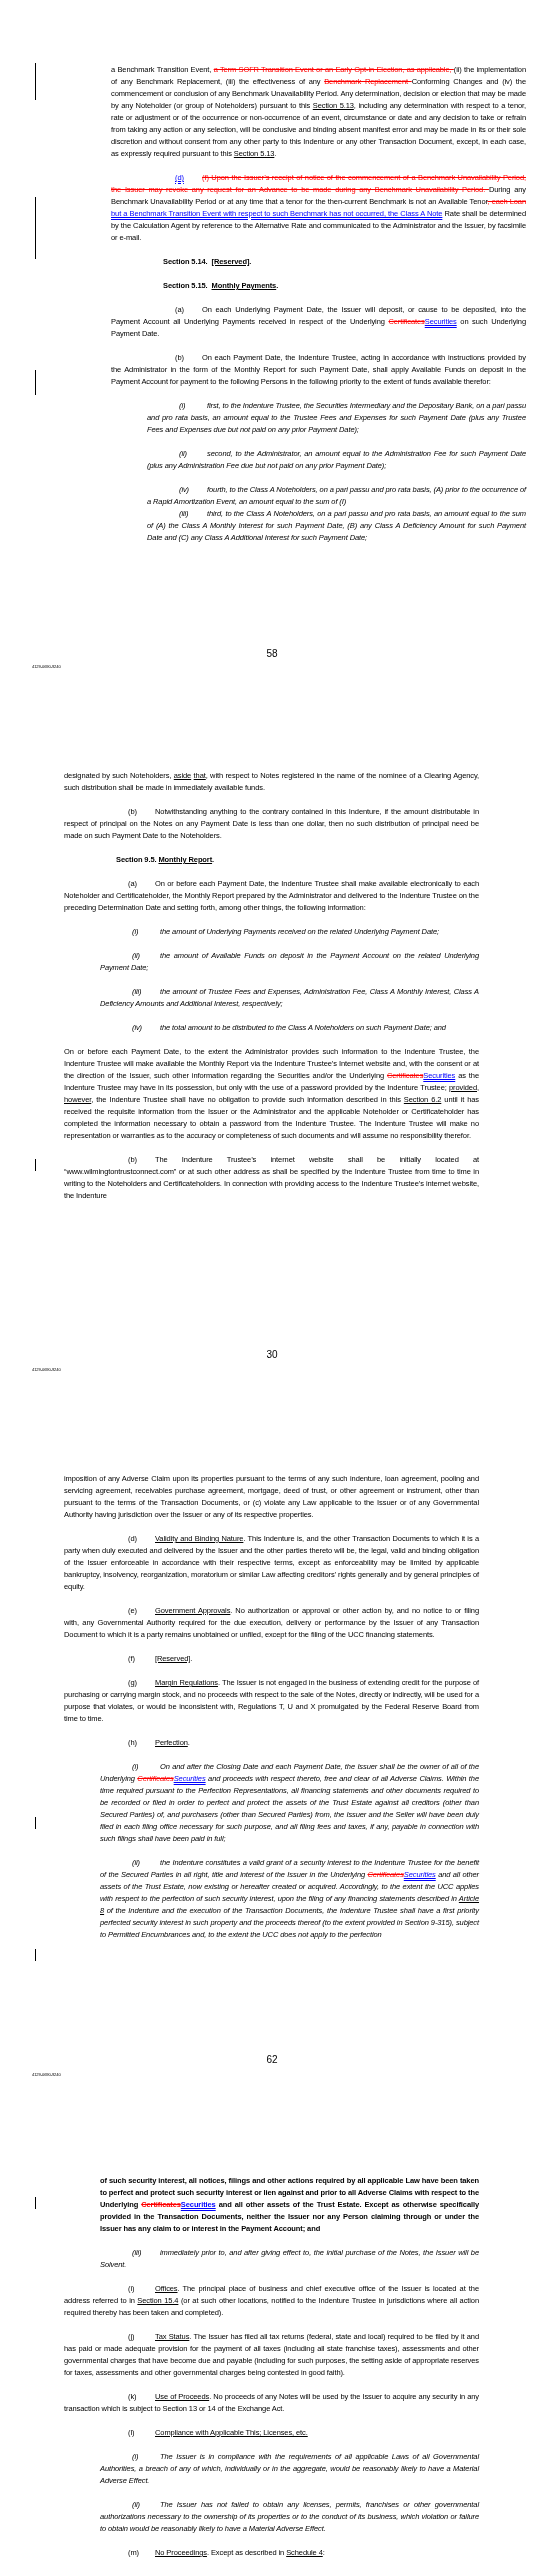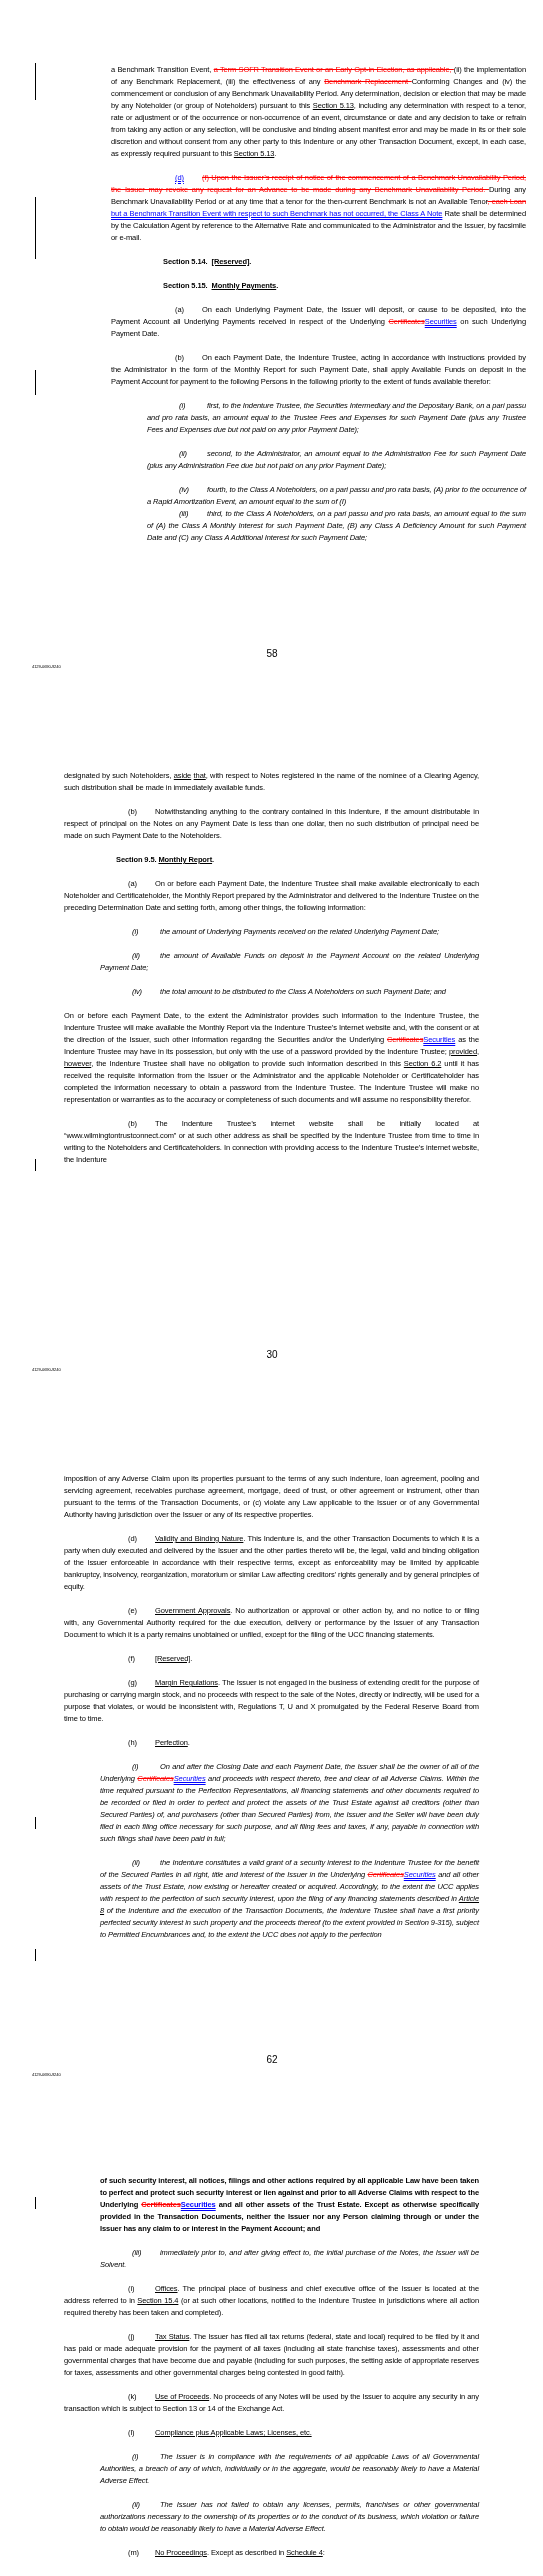--- a/index.html
+++ b/index.html
@@ -103,20 +103,21 @@
       <span class="lbl">(b)</span><span>Notwithstanding anything to the contrary contained in this Indenture, if the amount distributable in respect of principal on the Notes on any Payment Date is less than one dollar, then no such distribution of principal need be made on such Payment Date to the Noteholders.</span>
     </p>
     <p class="sec">
       <span>Section 9.5.</span>&nbsp;<span class="u">Monthly Report</span><span>.</span>
     </p>
     <p class="indent1">
       <span class="lbl">(a)</span><span>On or before each Payment Date, the Indenture Trustee shall make available electronically to each Noteholder and Certificateholder, the Monthly Report prepared by the Administrator and delivered to the Indenture Trustee on the preceding Determination Date and setting forth, among other things, the following information:</span>
     </p>
     <p class="lvl2"><span class="lbl2">(i)</span><span>the amount of Underlying Payments received on the related Underlying Payment Date;</span></p>
     <p class="lvl2"><span class="lbl2">(ii)</span><span>the amount of Available Funds on deposit in the Payment Account on the related Underlying Payment Date;</span></p>
+    <p class="lvl2"><span class="lbl2">(iii)</span><span>the amount of Trustee Fees and Expenses, Administration Fee, Class A Monthly Interest, Class A Deficiency Amounts and Additional Interest, respectively;</span></p>
     <p class="lvl2"><span class="lbl2">(iv)</span><span>the total amount to be distributed to the Class A Noteholders on such Payment Date; and</span></p>
     <p>
       <span>On or before each Payment Date, to the extent the Administrator provides such information to the Indenture Trustee, the Indenture Trustee will make available the Monthly Report via the Indenture Trustee’s Internet website and, with the consent or at the direction of the Issuer, such other information regarding the Securities and/or the Underlying </span><span class="del">Certificates</span><span class="ins">Securities</span><span> as the Indenture Trustee may have in its possession, but only with the use of a password provided by the Indenture Trustee; </span><span class="u">provided</span><span>, </span><span class="u">however</span><span>, the Indenture Trustee shall have no obligation to provide such information described in this </span><span class="u">Section 6.2</span><span> until it has received the requisite information from the Issuer or the Administrator and the applicable Noteholder or Certificateholder has completed the information necessary to obtain a password from the Indenture Trustee.  The Indenture Trustee will make no representation or warranties as to the accuracy or completeness of such documents and will assume no responsibility therefor.</span>
     </p>
     <p class="indent1" style="margin-bottom:0;">
       <span class="lbl">(b)</span><span>The Indenture Trustee’s internet website shall be initially located at “www.wilmingtontrustconnect.com” or at such other address as shall be specified by the Indenture Trustee from time to time in writing to the Noteholders and Certificateholders.  In connection with providing access to the Indenture Trustee’s internet website, the Indenture</span>
     </p>
   </div>
 
   <div class="pgnum" style="top:1349px;">30</div>
@@ -167,21 +168,21 @@
     <p class="indent1">
       <span class="lbl">(i)</span><span class="u">Offices</span><span>.  The principal place of business and chief executive office of the Issuer is located at the address referred to in </span><span class="u">Section 15.4</span><span> (or at such other locations, notified to the Indenture Trustee in jurisdictions where all action required thereby has been taken and completed).</span>
     </p>
     <p class="indent1">
       <span class="lbl">(j)</span><span class="u">Tax Status</span><span>.  The Issuer has filed all tax returns (federal, state and local) required to be filed by it and has paid or made adequate provision for the payment of all taxes (including all state franchise taxes), assessments and other governmental charges that have become due and payable (including for such purposes, the setting aside of appropriate reserves for taxes, assessments and other governmental charges being contested in good faith).</span>
     </p>
     <p class="indent1">
       <span class="lbl">(k)</span><span class="u">Use of Proceeds</span><span>.  No proceeds of any Notes will be used by the Issuer to acquire any security in any transaction which is subject to Section 13 or 14 of the Exchange Act.</span>
     </p>
     <p class="indent1">
-      <span class="lbl">(l)</span><span class="u">Compliance plus Applicable Laws; Licenses, etc.</span>
+      <span class="lbl">(l)</span><span class="u">Compliance with Applicable This; Licenses, etc.</span>
     </p>
     <p class="lvl2"><span class="lbl2">(i)</span><span>The Issuer is in compliance with the requirements of all applicable Laws of all Governmental Authorities, a breach of any of which, individually or in the aggregate, would be reasonably likely to have a Material Adverse Effect.</span></p>
     <p class="lvl2"><span class="lbl2">(ii)</span><span>The Issuer has not failed to obtain any licenses, permits, franchises or other governmental authorizations necessary to the ownership of its properties or to the conduct of its business, which violation or failure to obtain would be reasonably likely to have a Material Adverse Effect.</span></p>
     <p class="indent1">
       <span class="lbl">(m)</span><span class="u">No Proceedings</span><span>.  Except as described in </span><span class="u">Schedule 4</span><span>:</span>
     </p>
 
   </div>
 
 </div>

